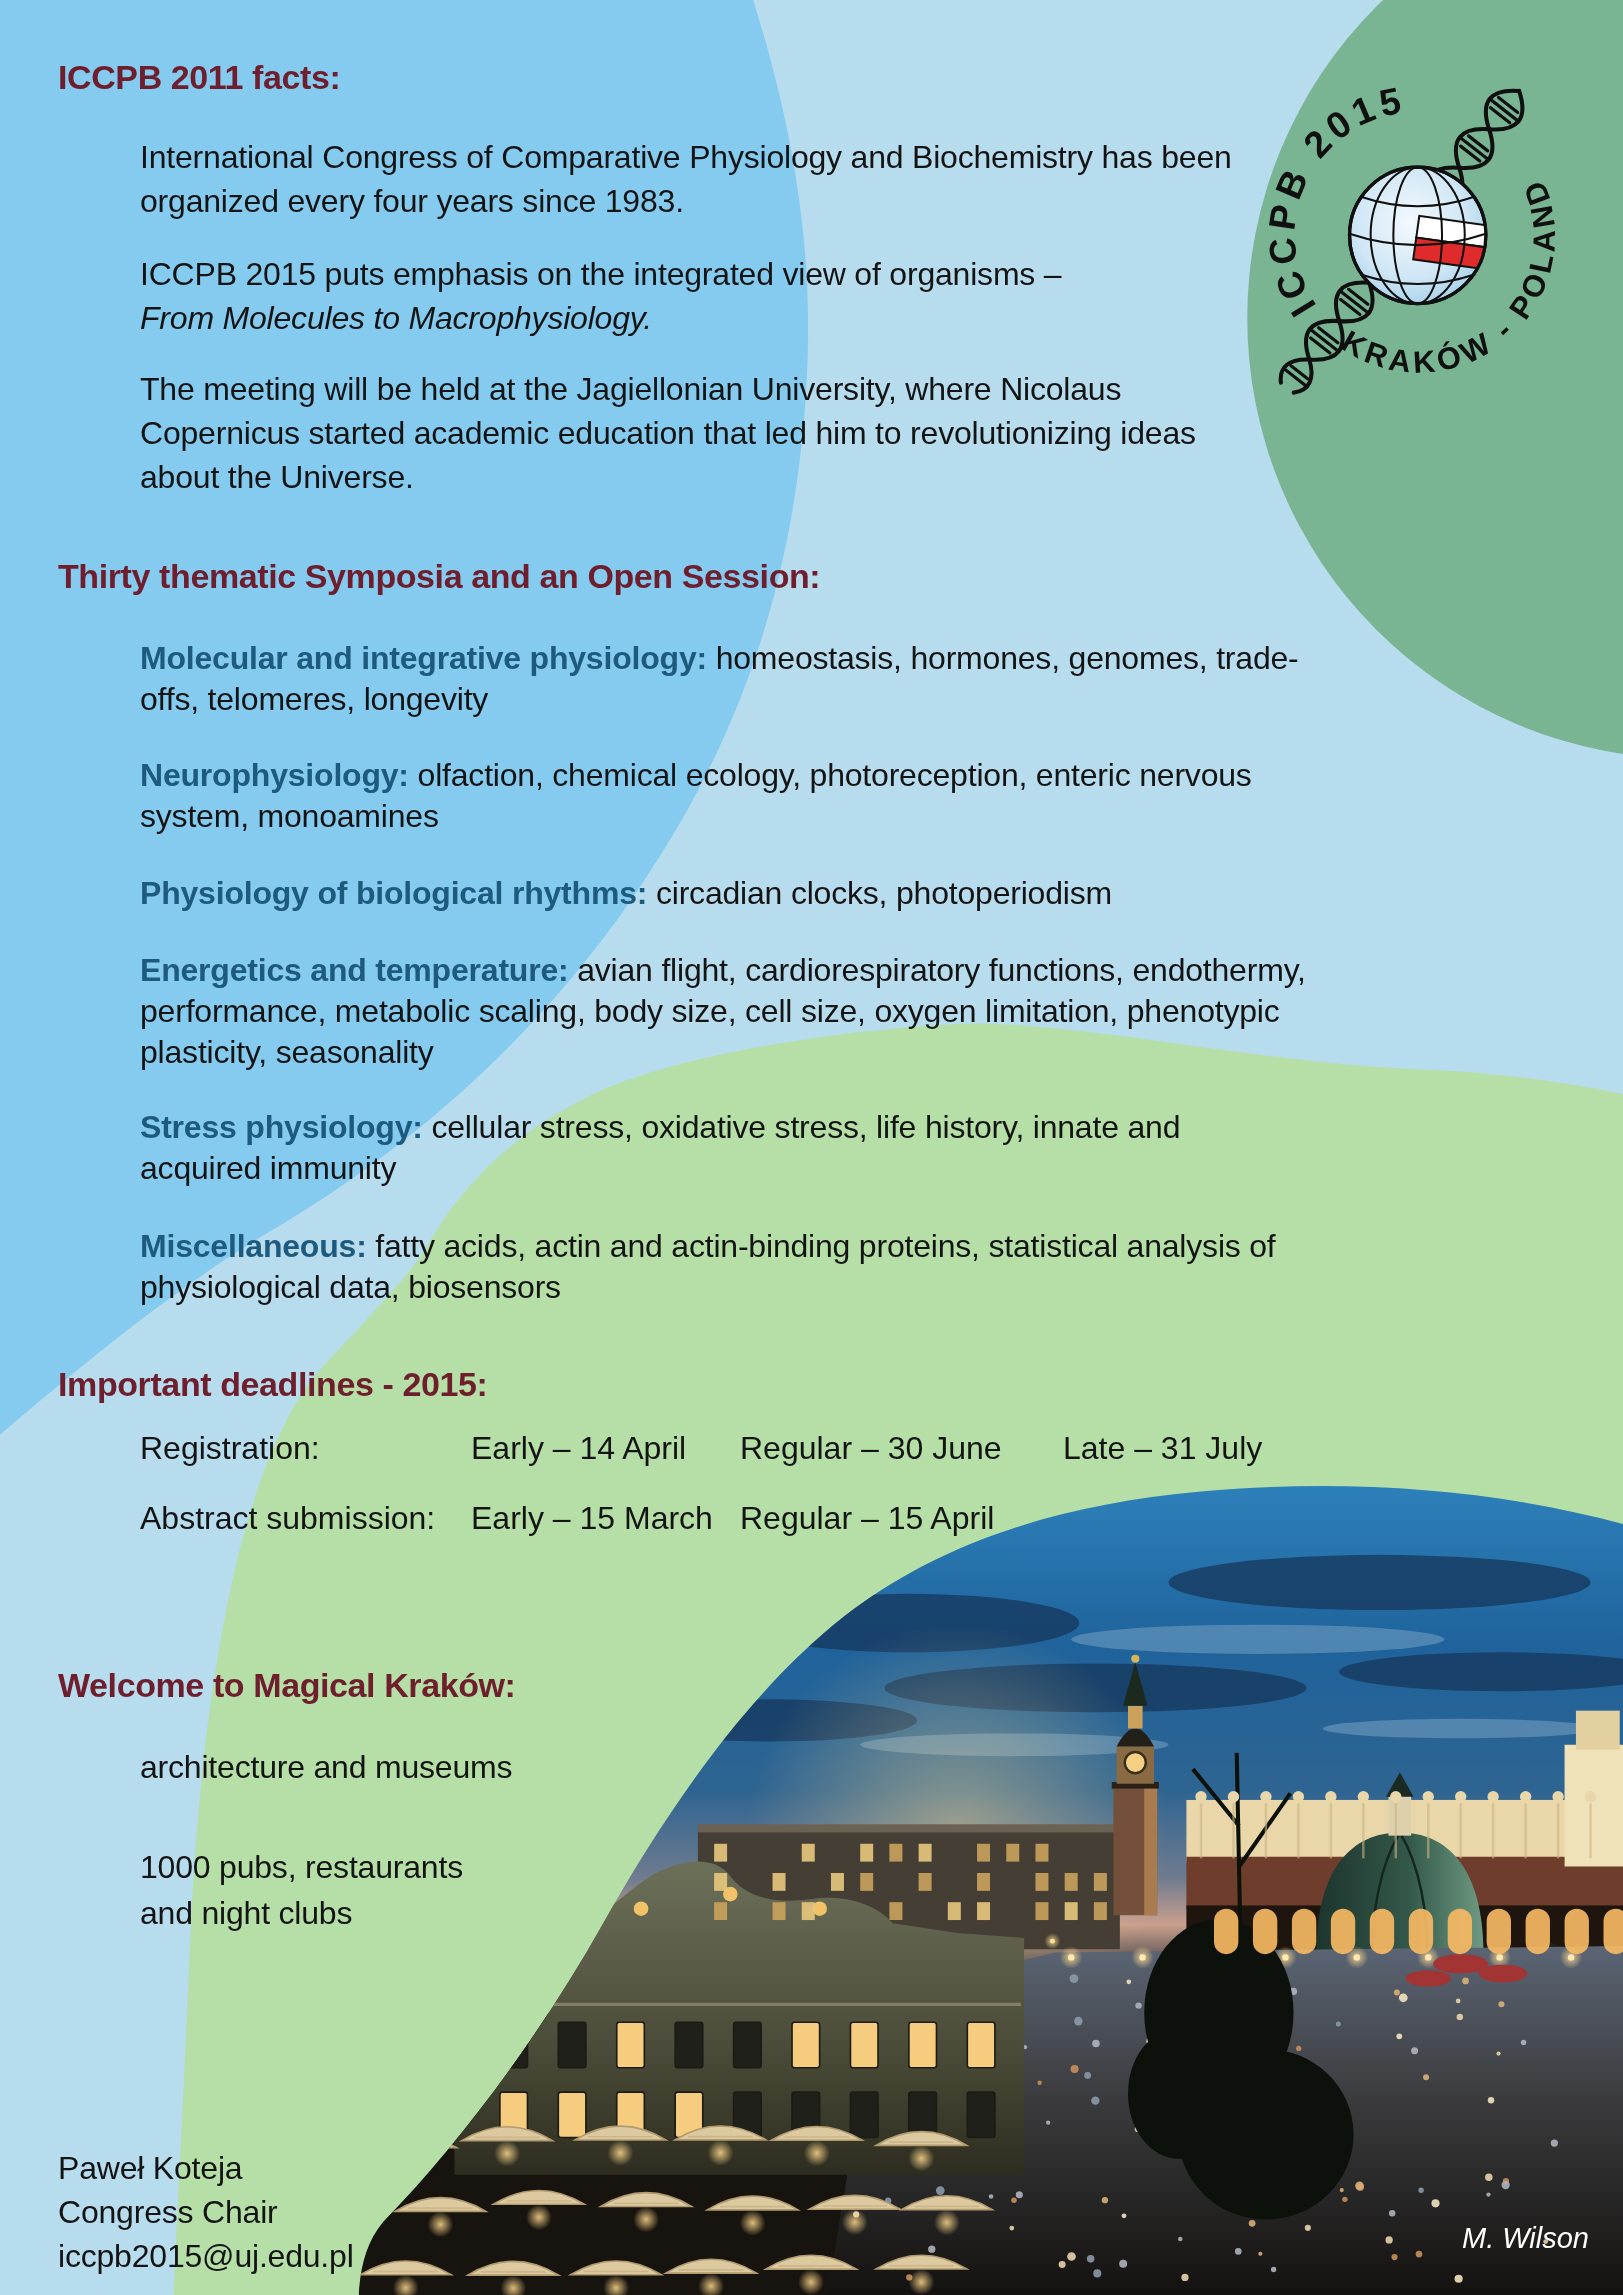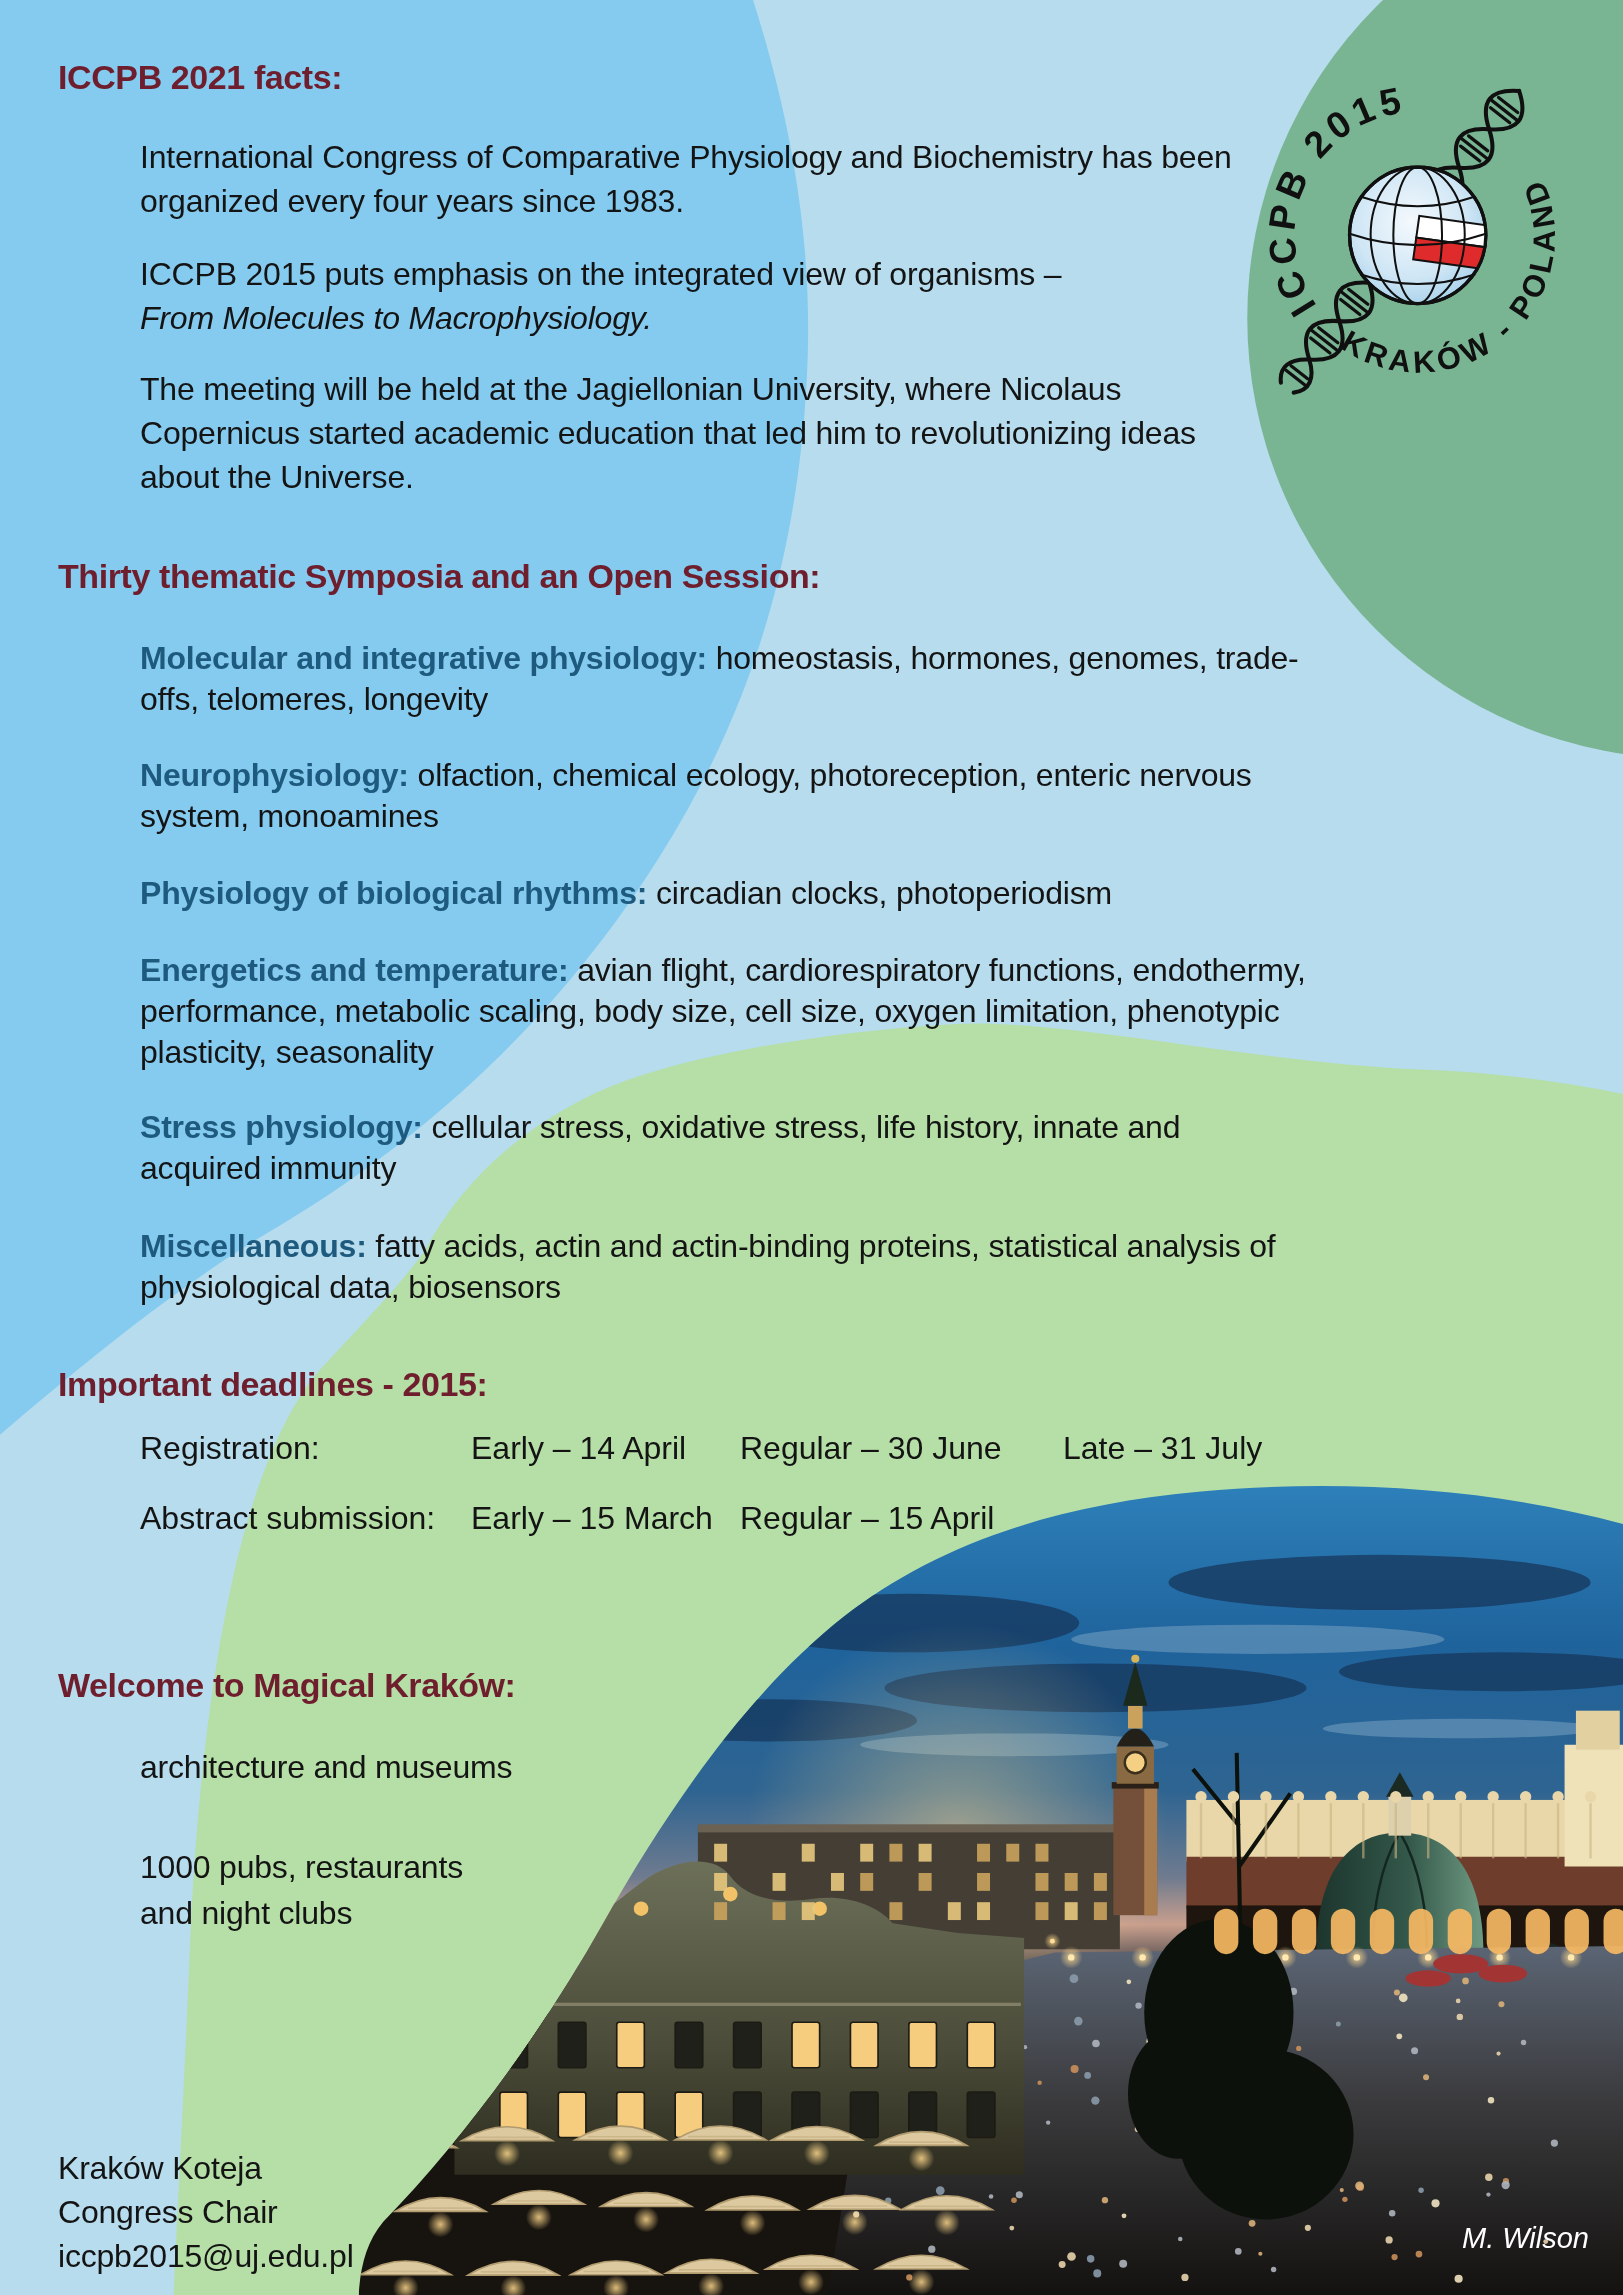--- a/index.html
+++ b/index.html
@@ -533,21 +533,21 @@
           <rect x="1096" y="2344" width="16" height="22" fill="#caa35c" opacity="0.9"></rect>
           <rect x="1168" y="2344" width="16" height="22" fill="#e8c87c" opacity="0.9"></rect>
           <rect x="1204" y="2344" width="16" height="22" fill="#e8c87c" opacity="0.9"></rect>
           <rect x="1276" y="2344" width="16" height="22" fill="#caa35c" opacity="0.9"></rect>
           <rect x="1312" y="2344" width="16" height="22" fill="#e8c87c" opacity="0.9"></rect>
           <rect x="1348" y="2344" width="16" height="22" fill="#caa35c" opacity="0.9"></rect>
         </g>
     </g>
   </svg>
 
-  <div class="abs h-maroon" style="left:58px; top:58px;">ICCPB 2021 facts:</div>
+  <div class="abs h-maroon" style="left:58px; top:58px;">ICCPB 2011 facts:</div>
 
   <div class="abs body-40" style="left:140px; top:135px;">
     <span class="line">International Congress of Comparative Physiology and Biochemistry has been</span>
     <span class="line">organized every four years since 1983.</span>
   </div>
 
   <div class="abs body-40" style="left:140px; top:252px;">
     <span class="line">ICCPB 2015 puts emphasis on the integrated view of organisms –</span>
     <span class="line italic">From Molecules to Macrophysiology.</span>
   </div>
@@ -598,20 +598,20 @@
 
   <div class="abs body-40" style="left:140px; top:1744px; line-height:46px;">
     <span class="line">architecture and museums</span>
   </div>
   <div class="abs body-40" style="left:140px; top:1844px; line-height:46px;">
     <span class="line">1000 pubs, restaurants</span>
     <span class="line">and night clubs</span>
   </div>
 
   <div class="abs body-40" style="left:58px; top:2146px;">
-    <span class="line">Kraków Koteja</span>
+    <span class="line">Paweł Koteja</span>
     <span class="line">Congress Chair</span>
     <span class="line">iccpb2015@uj.edu.pl</span>
   </div>
 
   <div class="credit">M. Wilson</div>
 </div>
 
 
 </body></html>

